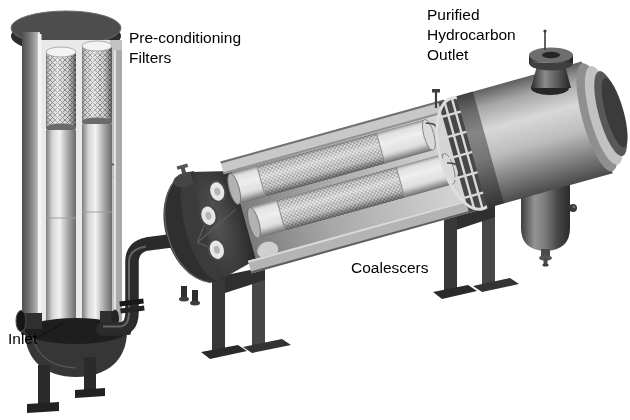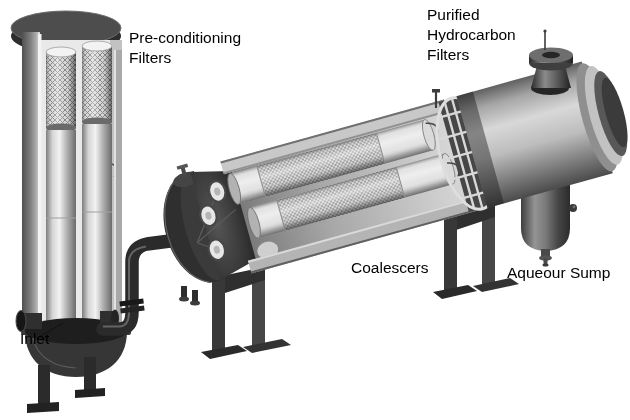--- a/index.html
+++ b/index.html
@@ -5,21 +5,21 @@
   html,body{margin:0;padding:0;background:#ffffff;}
   .stage{position:relative;width:630px;height:420px;background:#ffffff;overflow:hidden;
          font-family:"Liberation Sans",sans-serif;}
   .stage svg{position:absolute;left:0;top:0;}
   .label{position:absolute;font-size:15.5px;line-height:1.28;color:#000;
          white-space:pre-line;letter-spacing:0;}
   #lbl-pre{left:129px;top:28px;}
   #lbl-out{left:427px;top:5px;}
   #lbl-coal{left:315px;top:258px;margin-left:36px;}
   #lbl-sump{left:507px;top:263px;}
-  #lbl-inlet{left:20px;top:329px;}
+  #lbl-inlet{left:8px;top:329px;}
 </style>
 </head>
 <body>
 
 <div class="stage">
 <svg width="630" height="420" viewBox="0 0 630 420">
   <defs>
     <linearGradient id="wallGrad" x1="0" y1="0" x2="1" y2="0">
       <stop offset="0" stop-color="#4f4f4f"></stop>
           <stop offset="0.45" stop-color="#7c7c7c"></stop>
@@ -263,17 +263,16 @@
     <circle cx="545" cy="31" r="1.6" fill="#3c3c3c"></circle>
   </g>
 
   <line x1="37" y1="338" x2="63" y2="323" stroke="#111111" stroke-width="1"></line>
 </svg>
 
 <div class="label" id="lbl-pre">Pre-conditioning
 Filters</div>
 <div class="label" id="lbl-out">Purified
 Hydrocarbon
-Filters</div>
+Outlet</div>
 <div class="label" id="lbl-coal">Coalescers</div>
-<div class="label" id="lbl-sump">Aqueour Sump</div>
 <div class="label" id="lbl-inlet">Inlet</div>
 </div>
 
 </body></html>

